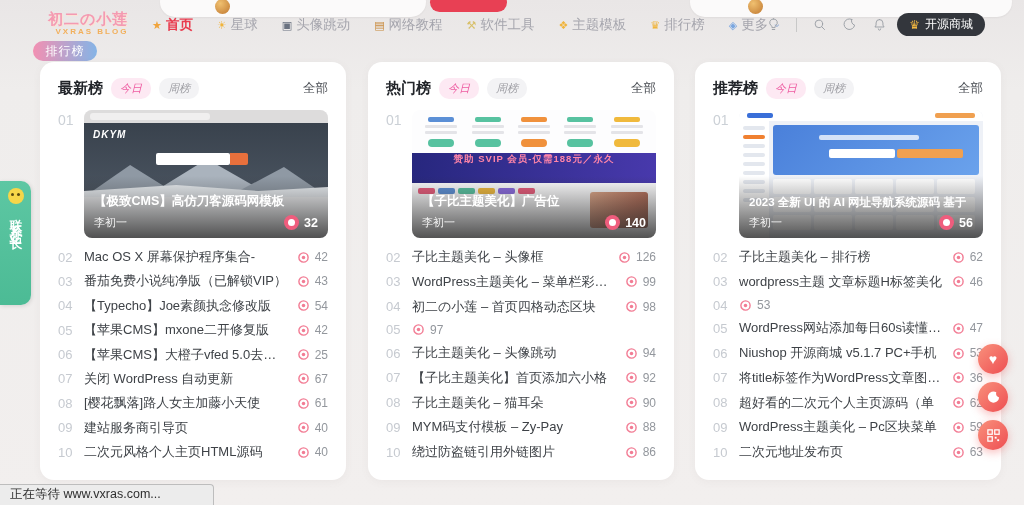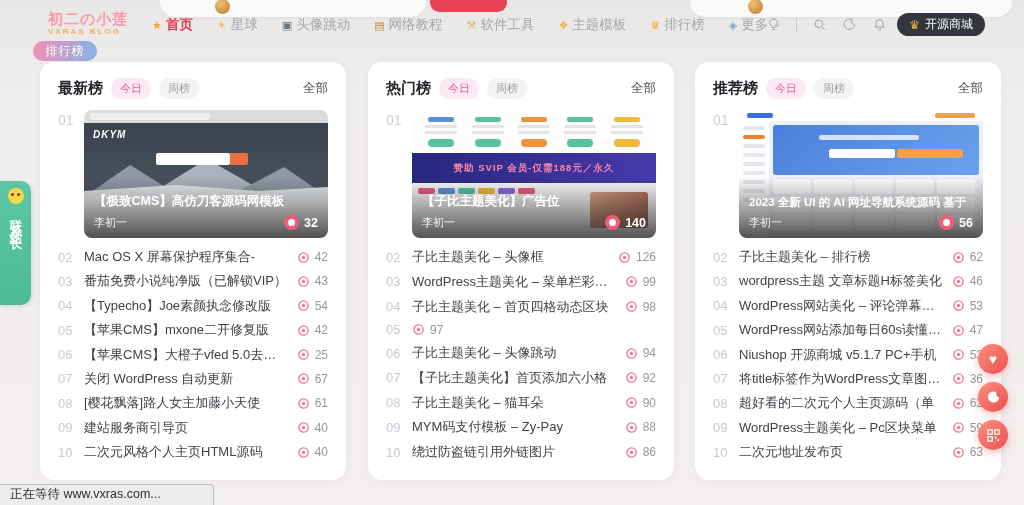--- a/index.html
+++ b/index.html
@@ -9,21 +9,21 @@
 
   
   .frag{ position:absolute; background:#fbfafa; border-radius:16px; height:30px; top:-13px;
          box-shadow:0 1px 2px rgba(0,0,0,.05); }
   .frag-badge{ position:absolute; width:15px; height:15px; border-radius:50%; top:12px;
                background:radial-gradient(circle at 35% 30%,#f0c070,#c07830); }
   .frag-red{ position:absolute; left:430px; top:-7px; width:77px; height:19px;
              border-radius:10px; background:#e84054; }
 
   
-  .logo{ position:absolute; left:48px; top:11px; line-height:1.1; }
+  .logo{ position:absolute; left:48px; top:11px; line-height:1.1;text-align:right; }
   .logo-t{ font-size:15px; font-weight:bold; color:#f49ab2; letter-spacing:1px;
            text-shadow:1px 1px 0 #fbe3d6; }
   .logo-s{ font-size:8px; color:#f2b05c; letter-spacing:2px; font-weight:bold; }
   .nav{ position:absolute; left:152px; top:16px; display:flex; gap:24px; align-items:center; }
   .nav-item{ display:flex; align-items:center; gap:4px; font-size:13.5px; color:#a5a5ad;
              cursor:pointer; white-space:nowrap; }
   .nav-item.active{ color:#e93c4f; font-weight:bold; }
   .nav-ico{ font-size:11px; }
   .chev{ font-size:11px; margin-top:-4px; color:#9fb6d8; }
   .hicons{ position:absolute; left:766px; top:17px; display:flex; gap:15px; align-items:center;
@@ -50,21 +50,21 @@
                     border-radius:50%; background:#5a4a10; box-shadow:6px 0 0 #5a4a10; }
   .side-lab{ writing-mode:vertical-rl; color:#fff; font-size:12.5px; font-weight:bold;
              letter-spacing:6px; margin-top:5px; }
 
   
   .col{ position:absolute; top:62px; width:306px; height:418px; background:#fff;
         border-radius:14px; padding:16px 18px; box-shadow:0 2px 8px rgba(120,110,110,.06); }
   .col-head{ display:flex; align-items:center; }
   .col-head h2{ font-size:15px; font-weight:bold; color:#22252a; }
   .tab{ font-size:11px; padding:3px 9px; border-radius:10px; margin-left:8px; cursor:pointer;
-        background:#f3f3f5; color:#9b9ba1; }
+        background:#f3f3f5; color:#9b9ba1;font-style:italic; }
   .tab.active{ background:#fde9f3; color:#ee5da2; }
   .all{ margin-left:auto; font-size:12.5px; color:#4a4e54; cursor:pointer; }
 
   .feat{ display:flex; margin-top:11px; }
   .rk-col{ width:26px; font-size:14px; color:#cbd0d6; padding-top:2px; }
   .thumb{ position:relative; flex:1; height:128px; border-radius:8px; overflow:hidden;
           cursor:pointer; }
 
   
   .thumb-a{ background:#f2f3f5; }
@@ -81,21 +81,21 @@
            border-radius:0 2px 2px 0; }
 
   
   .thumb-b{ background:#fdfdfe; }
   .tb-cols{ display:flex; justify-content:space-around; padding:7px 6px 0; }
   .tb-col{ display:flex; flex-direction:column; align-items:center; gap:3px; }
   .tb-h{ width:26px; height:5px; border-radius:2px; }
   .tb-l{ width:32px; height:3px; border-radius:1px; background:#e4e4e8; }
   .tb-btn{ width:26px; height:8px; border-radius:4px; margin-top:2px; }
   .tb-banner{ margin-top:6px; height:30px; background:linear-gradient(90deg,#27277e,#4839ac);
-              display:flex; align-items:center; justify-content:center; }
+              display:flex; align-items:flex-start; justify-content:center; }
   .tb-banner span{ font-size:9.5px; font-weight:bold; color:#ff85a8; letter-spacing:1px;
                    white-space:nowrap; }
   .tb-tags{ display:flex; gap:3px; padding:5px 6px; }
   .tb-tag{ width:17px; height:6px; border-radius:2px; }
   .tb-img{ position:absolute; right:8px; bottom:10px; width:58px; height:36px; border-radius:3px;
            background:linear-gradient(135deg,#e0a98a,#b5705a 60%,#8f5544); }
 
   
   .thumb-c{ background:#eef1f7; }
   .tc-nav{ height:11px; background:#fff; position:relative; }
@@ -423,21 +423,21 @@
         <div class="row">
           <span class="rk">03</span>
           <span class="tt">WordPress主题美化 – 菜单栏彩色角</span>
           <span class="vw"><svg class="eye" viewBox="0 0 24 24">
               <circle cx="12" cy="12" r="8.5" fill="none" stroke="currentColor" stroke-width="2.6"></circle>
               <circle cx="12" cy="12" r="3.2" fill="currentColor"></circle>
             </svg>99</span>
         </div>
         <div class="row">
           <span class="rk">04</span>
-          <span class="tt">子比主题美化 – 首页四格动态区块</span>
+          <span class="tt">初二の小莲 – 首页四格动态区块</span>
           <span class="vw"><svg class="eye" viewBox="0 0 24 24">
               <circle cx="12" cy="12" r="8.5" fill="none" stroke="currentColor" stroke-width="2.6"></circle>
               <circle cx="12" cy="12" r="3.2" fill="currentColor"></circle>
             </svg>98</span>
         </div>
         <div class="row">
           <span class="rk">05</span>
           <span class="vw"><svg class="eye" viewBox="0 0 24 24">
               <circle cx="12" cy="12" r="8.5" fill="none" stroke="currentColor" stroke-width="2.6"></circle>
               <circle cx="12" cy="12" r="3.2" fill="currentColor"></circle>
@@ -554,21 +554,20 @@
         <div class="row">
           <span class="rk">03</span>
           <span class="tt">wordpress主题 文章标题H标签美化</span>
           <span class="vw"><svg class="eye" viewBox="0 0 24 24">
               <circle cx="12" cy="12" r="8.5" fill="none" stroke="currentColor" stroke-width="2.6"></circle>
               <circle cx="12" cy="12" r="3.2" fill="currentColor"></circle>
             </svg>46</span>
         </div>
         <div class="row">
           <span class="rk">04</span>
-          <span class="tt">WordPress网站美化 – 评论弹幕气泡</span>
           <span class="vw"><svg class="eye" viewBox="0 0 24 24">
               <circle cx="12" cy="12" r="8.5" fill="none" stroke="currentColor" stroke-width="2.6"></circle>
               <circle cx="12" cy="12" r="3.2" fill="currentColor"></circle>
             </svg>53</span>
         </div>
         <div class="row">
           <span class="rk">05</span>
           <span class="tt">WordPress网站添加每日60s读懂世界</span>
           <span class="vw"><svg class="eye" viewBox="0 0 24 24">
               <circle cx="12" cy="12" r="8.5" fill="none" stroke="currentColor" stroke-width="2.6"></circle>

